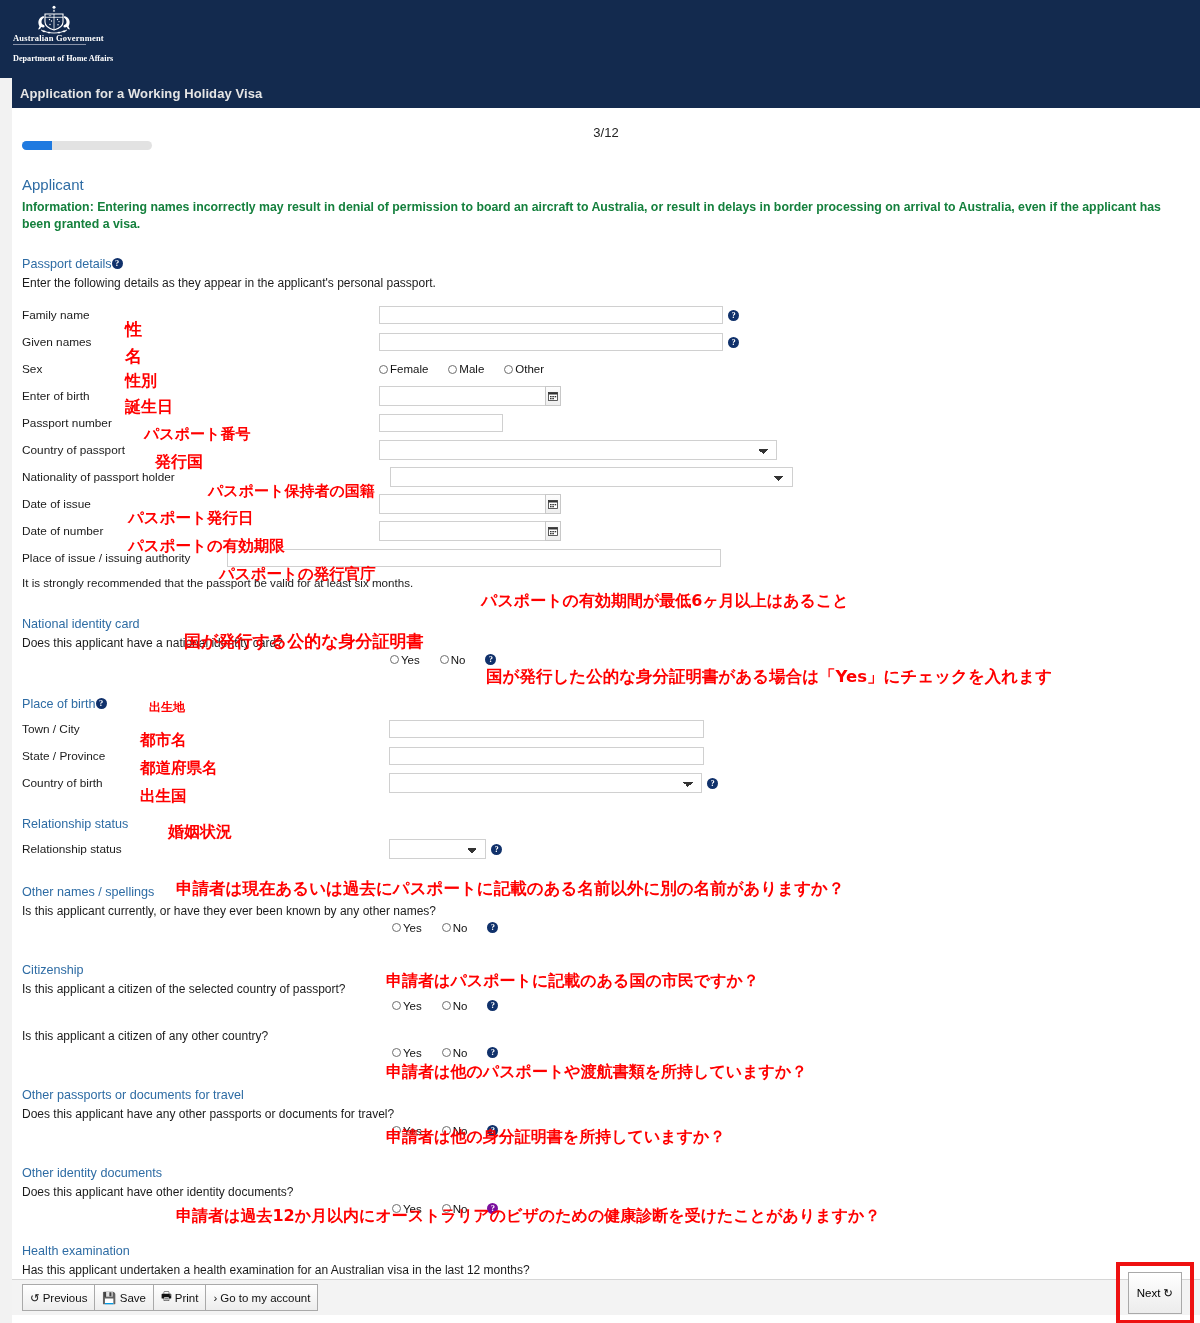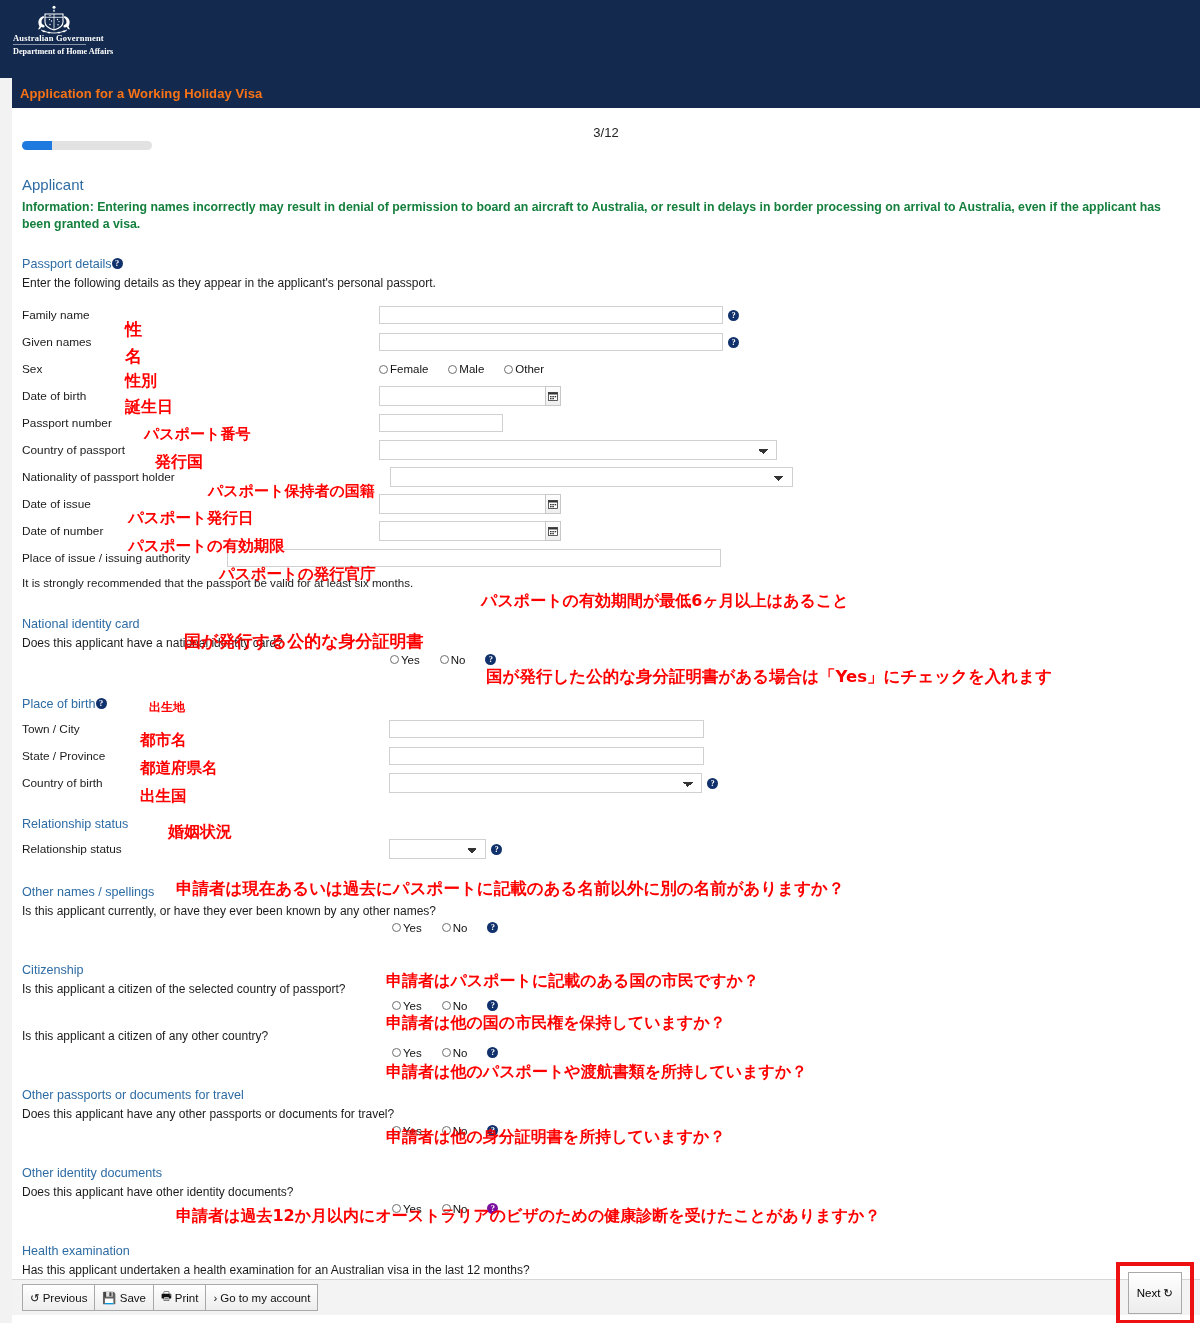--- a/index.html
+++ b/index.html
@@ -38,39 +38,39 @@
     font-size: 8.5px;
     letter-spacing: .2px;
     color: #ffffff;
     white-space: nowrap;
   }
   .crest-rule {
     position:absolute; left:13px; top:44px;
     width: 73px; height:1px; background:#8892a8;
   }
   .crest-text2 {
-    position:absolute; left:13px; top:47px;
+    position:absolute; left:13px; top:54px;
     font-family: "Liberation Serif", "DejaVu Serif", serif;
     font-weight: 700;
     font-size: 8.2px;
     color: #ffffff;
     white-space: nowrap;
   }
 
   
   .title-bar {
     position: relative;
     height: 30px;
     background: #132A4E;
     border-left: 12px solid #f2f2f2;
     display: flex;
     align-items: center;
   }
   .title-bar .title-text {
-    color: #f97316;
+    color: #e5e5e5;
     font-size: 13px;
     font-weight: 700;
     padding-left: 8px;
     letter-spacing: .1px;
   }
 
   
   .body-wrap {
     position: relative;
     margin-left: 12px;
@@ -376,21 +376,21 @@
               </label>
             <label>
                 <span class="rb"></span>
                 <span>Other</span>
               </label>
           </span>
         </span>
       </div>
 
       <div class="row">
-        <span class="lbl w">Date of birth</span>
+        <span class="lbl w">Enter of birth</span>
         <span class="ctrl-col" style="gap:0">
           <input class="txt w-date" style="height: 20px;" type="text" value="">
           <span class="cal-btn">
             <svg width="10" height="10" viewBox="0 0 10 10">
                 <rect x=".5" y="1.5" width="9" height="8" fill="#fff" stroke="#333" stroke-width=".8"></rect>
                 <rect x=".5" y="1.5" width="9" height="2" fill="#333"></rect>
                 <rect x="2" y="5" width="1.6" height="1.3" fill="#333"></rect>
                 <rect x="4.3" y="5" width="1.6" height="1.3" fill="#333"></rect>
                 <rect x="6.6" y="5" width="1.6" height="1.3" fill="#333"></rect>
                 <rect x="2" y="7" width="1.6" height="1.3" fill="#333"></rect>
@@ -640,21 +640,20 @@
   <div class="jp" style="left:481px; top:591px; font-size:16px;">パスポートの有効期間が最低6ヶ月以上はあること</div>
   <div class="jp" style="left:184px; top:630px; font-size:17px;">国が発行する公的な身分証明書</div>
   <div class="jp" style="left:486px; top:666px; font-size:16.5px;">国が発行した公的な身分証明書がある場合は「Yes」にチェックを入れます</div>
   <div class="jp" style="left:140px; top:699px; font-size:12px;margin-left:9px;">出生地</div>
   <div class="jp" style="left:140px; top:730px; font-size:15.5px;">都市名</div>
   <div class="jp" style="left:140px; top:758px; font-size:15.5px;">都道府県名</div>
   <div class="jp" style="left:140px; top:786px; font-size:15.5px;">出生国</div>
   <div class="jp" style="left:168px; top:822px; font-size:16px;">婚姻状況</div>
   <div class="jp" style="left:176px; top:878px; font-size:16.5px;">申請者は現在あるいは過去にパスポートに記載のある名前以外に別の名前がありますか？</div>
   <div class="jp" style="left:386px; top:971px; font-size:16px;">申請者はパスポートに記載のある国の市民ですか？</div>
-  <div class="jp" style="left:386px; top:1013px; font-size:16px;">申請者は他の国の市民権を保持していますか？</div>
   <div class="jp" style="left:386px; top:1062px; font-size:16px;">申請者は他のパスポートや渡航書類を所持していますか？</div>
   <div class="jp" style="left:386px; top:1127px; font-size:16px;">申請者は他の身分証明書を所持していますか？</div>
   <div class="jp" style="left:176px; top:1206px; font-size:16px;">申請者は過去12か月以内にオーストラリアのビザのための健康診断を受けたことがありますか？</div>
   <div class="jp" style="left:922px; top:1281px; font-size:17px; letter-spacing:1px;">クリックして次へ</div>
 
   <div class="footer">
     <div class="btn-group">
       <button class="gbtn">
         <span>↺</span>
         <span>Previous</span>

